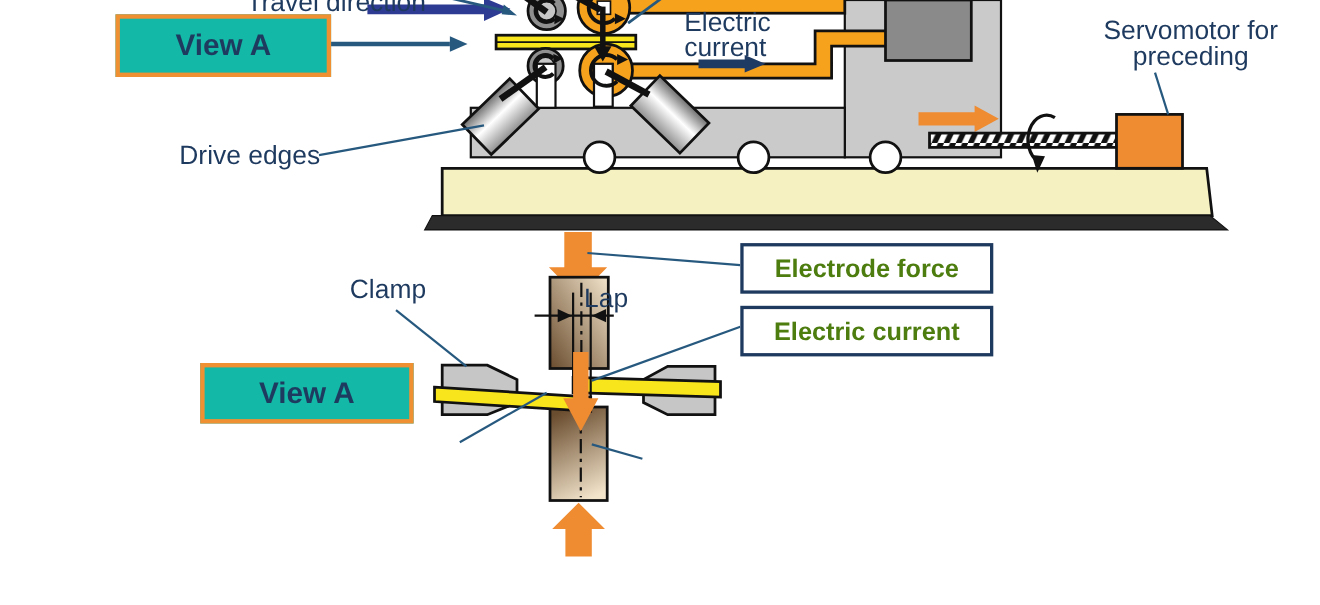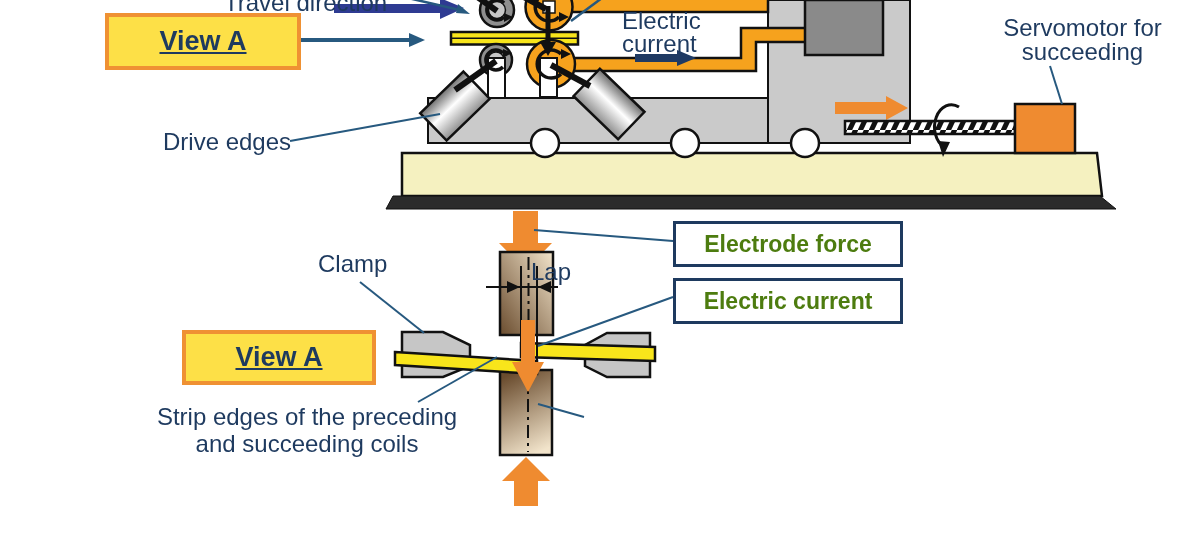--- a/index.html
+++ b/index.html
@@ -3,23 +3,23 @@
 <meta charset="utf-8">
 <style>
   html,body{margin:0;padding:0;}
   body{width:1200px;height:550px;position:relative;overflow:hidden;background:#fff;
        font-family:"Liberation Sans",sans-serif;}
   .stage{position:absolute;left:0;top:0;width:1200px;height:410px;}
   svg{position:absolute;left:0;top:0;}
   .txt{position:absolute;color:#1e3a5f;font:24px/26px "Liberation Sans",sans-serif;white-space:nowrap;}
   .wrap{white-space:normal;}
   .ctr{text-align:center;}
-  .viewbox{position:absolute;background:#fde047;border:4px solid #ef9133;display:flex;
+  .viewbox{position:absolute;background:#14b8a6;border:4px solid #ef9133;display:flex;
            align-items:center;justify-content:center;color:#1e3a5f;
-           font:bold 27px "Liberation Sans",sans-serif;text-decoration:underline;}
+           font:bold 27px "Liberation Sans",sans-serif;}
   .lblbox{position:absolute;background:#fff;border:3px solid #1e3a5f;display:flex;
           align-items:center;justify-content:center;color:#4d7c0f;
           font:bold 23px "Liberation Sans",sans-serif;}
 </style>
 </head>
 <body>
 
 <div class="stage">
 
 <svg width="1200" height="550" viewBox="0 0 1200 550">
@@ -209,34 +209,33 @@
 <div class="txt" style="left:224px;top:-10px;">Travel direction</div>
 
 <div class="viewbox" style="left:105px;top:13px;width:188px;height:49px;">
   <span>View A</span>
 </div>
 
 <div class="txt" style="left:163px;top:129px;">Drive edges</div>
 
 <div class="txt wrap" style="left:622px;top:9px;width:105px;line-height:23px;">Electric current</div>
 
-<div class="txt wrap ctr" style="left:975px;top:16px;width:215px;line-height:24px;">Servomotor for succeeding</div>
+<div class="txt wrap ctr" style="left:975px;top:16px;width:215px;line-height:24px;">Servomotor for preceding</div>
 
 <div class="txt" style="left:318px;top:251px;text-align:center;">Clamp</div>
 
 <div class="txt" style="left:531px;top:259px;">Lap</div>
 
 <div class="lblbox" style="left:673px;top:221px;width:224px;height:40px;">
   <span>Electrode force</span>
 </div>
 
 <div class="lblbox" style="left:673px;top:278px;width:224px;height:40px;">
   <span>Electric current</span>
 </div>
 
 <div class="viewbox" style="left:182px;top:330px;width:186px;height:47px;">
   <span>View A</span>
 </div>
 
 
-<div class="txt wrap ctr" style="left:142px;top:403px;width:330px;line-height:27px;">Strip edges of the preceding and succeeding coils</div>
 
 </div>
 
 </body></html>

